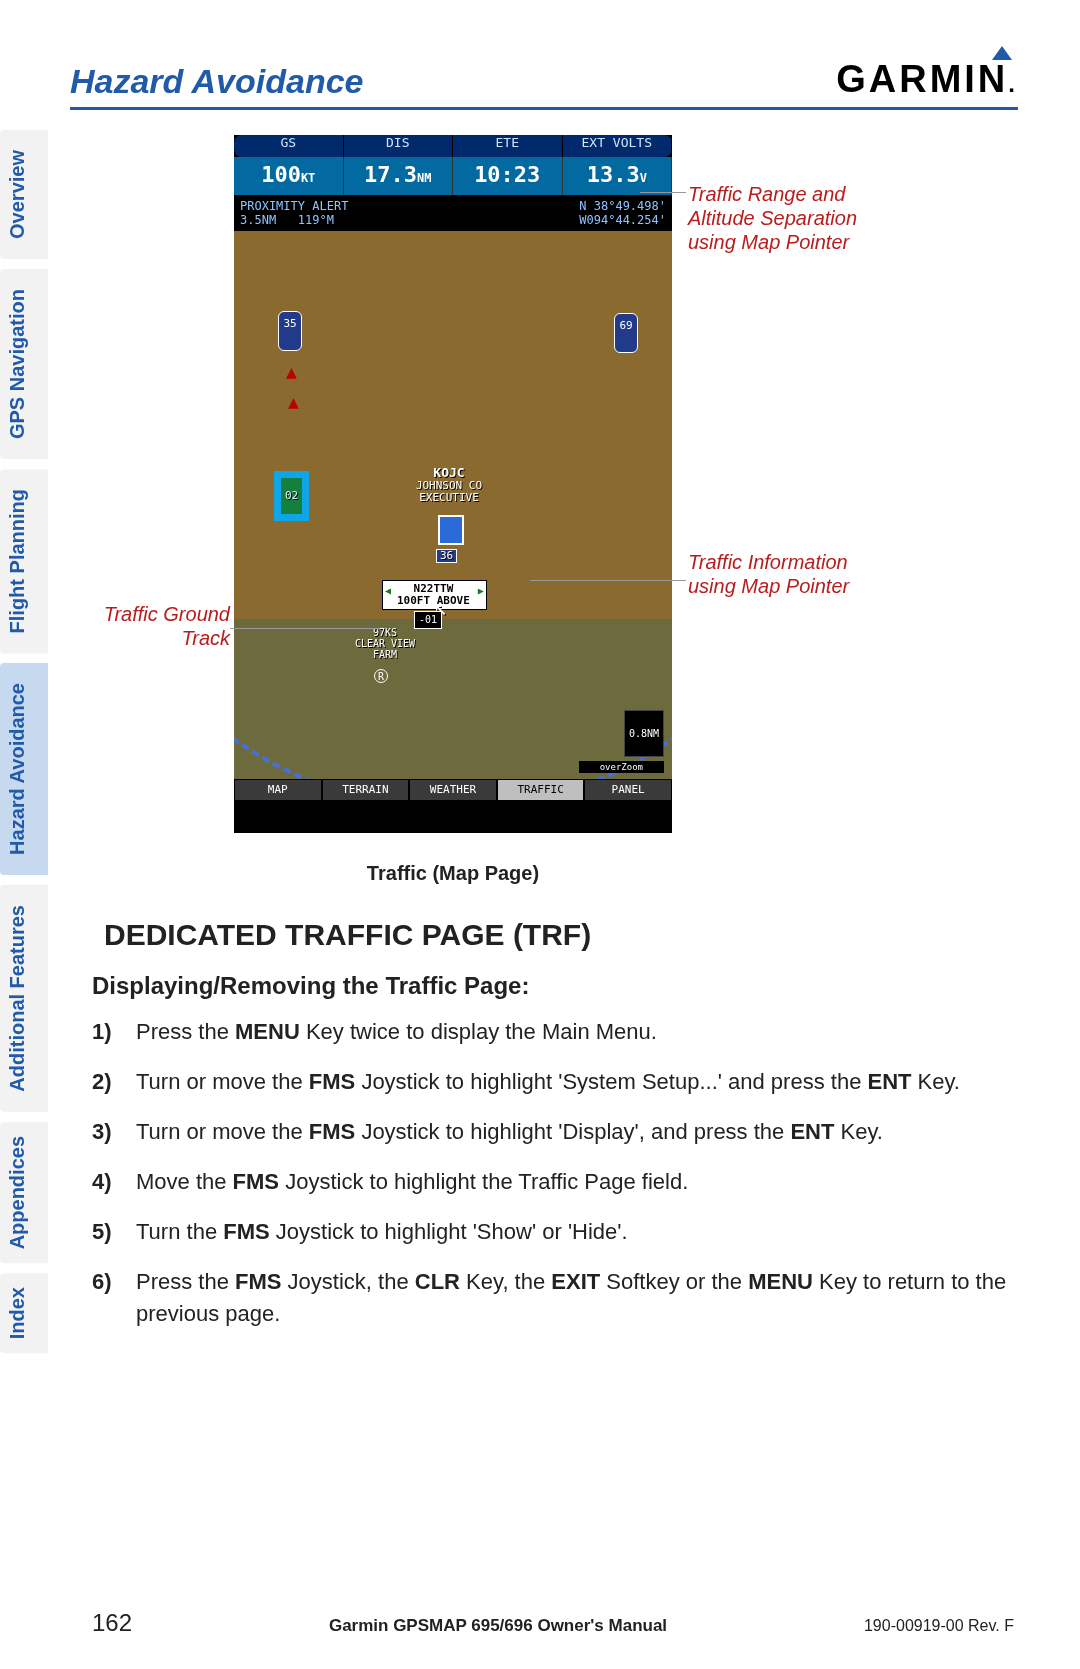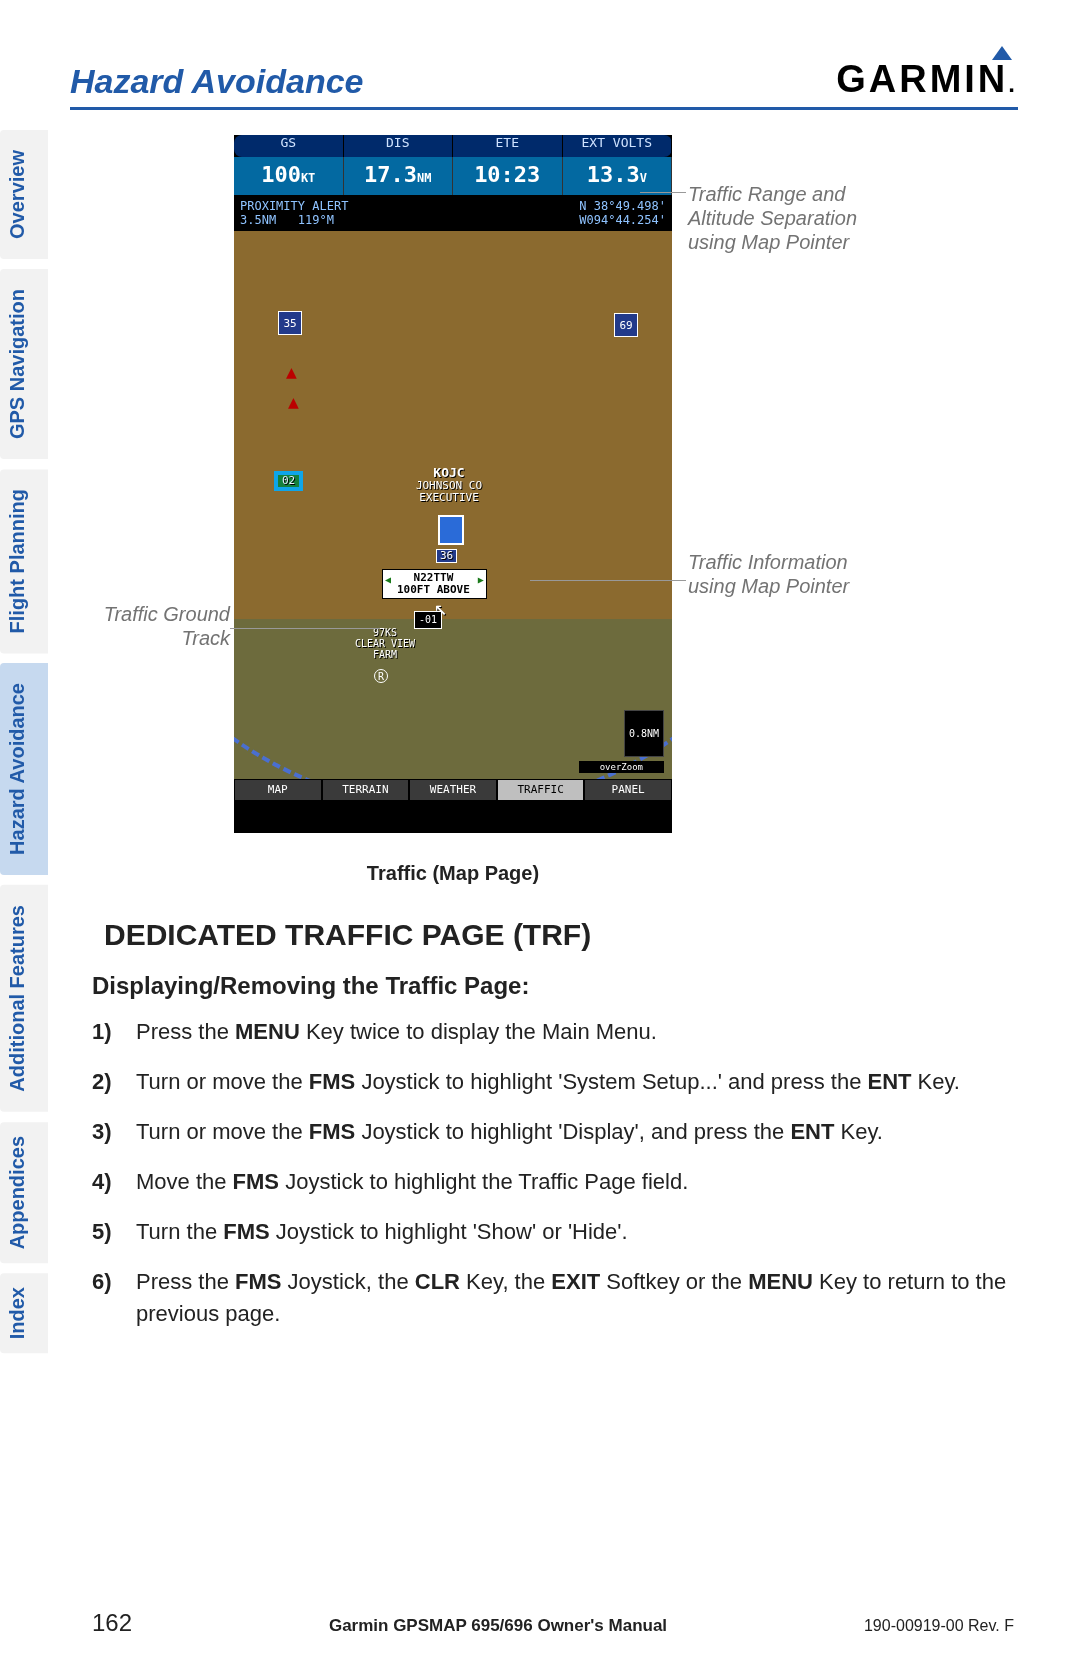--- a/index.html
+++ b/index.html
@@ -109,25 +109,25 @@
   .gps-map .lower { position:absolute; bottom:0; left:0; right:0; height:160px; background:#6d6b3d; }
   .gps-map .arc {
     position: absolute;
     top: -180px; left: 50%; transform: translateX(-50%);
     width: 760px; height: 760px;
     border: 4px dashed #4a6fd0;
     border-radius: 50%;
   }
   .hwy {
     position: absolute;
-    width: 24px; height: 24px;
+    width: 24px; height: 40px;
     background: #223a8a;
     color: #fff; font-size: 11px;
     text-align: center; line-height: 24px;
-    border-radius: 0;
+    border-radius: 6px;
     border: 1px solid #fff;
   }
   .tower { position:absolute; color:#b00; font-size:18px; font-weight:900; }
   .airport-lbl {
     position: absolute;
     text-align: center;
     color: #fff;
     font-size: 11px;
     text-shadow: 1px 1px 0 #000;
     line-height: 12px;
@@ -157,21 +157,21 @@
   .gps-footer1 .indices .off { color:#666; }
   .gps-softkeys {
     display:flex; background:#000; height:22px;
   }
   .gps-softkeys div { flex:1; text-align:center; font-size:11px; color:#fff; background:#3a3a3a; margin:1px; line-height:20px;}
   .gps-softkeys .on { background:#bfbfbf; color:#000; }
   .caption {
     position:absolute; top:862px; left:234px; width:438px;
     text-align:center; font-weight:700; font-size:20px; color:#222;
   }
-  .callout { position:absolute; font-style:italic; font-size:20px; color:#737373; line-height:24px; }
+  .callout { position:absolute; font-style:italic; font-size:20px; color:#b91c1c; line-height:24px; }
   .callout-line { position:absolute; height:1px; background:#999; }
   .section-head {
     position:absolute; left:104px; top:918px;
     font-size:30px; font-weight:800; color:#222;
   }
   .sub-head {
     position:absolute; left:92px; top:972px;
     font-size:24px; font-weight:700; color:#222;
   }
   .steps {
@@ -233,29 +233,29 @@
       <span>W094°44.254'</span>
     </div>
   </div>
   <div class="gps-map">
     <div class="lower"></div>
     <div class="arc"></div>
     <div class="hwy" style="top:80px;left:44px">35</div>
     <div class="hwy" style="top:82px;right:34px">69</div>
     <div class="tower" style="top:130px;left:52px">▲</div>
     <div class="tower" style="top:160px;left:54px">▲</div>
-    <div class="airport-lbl" style="top:240px;left:40px;color:#e4f0ff;background:#15803d;border:4px solid #0ea5e9;padding:0 4px">02</div>
+    <div class="airport-lbl" style="top:240px;left:40px;color:#e4f0ff;background:#15803d;border:7px solid #0ea5e9;padding:12px 4px">02</div>
     <div class="airport-lbl" style="top:236px;left:160px;width:110px">
       <span style="font-size:13px;font-weight:700">KOJC</span><br>
       <span>JOHNSON CO</span><br>
       <span>EXECUTIVE</span>
     </div>
     <div style="position:absolute;top:284px;left:204px;width:26px;height:30px;border:2px solid #fff;background:#2a6bd8"></div>
     <div class="airport-lbl" style="top:318px;left:202px;background:#223a8a;border:1px solid #fff;padding:0 3px">36</div>
-    <div class="pointer-box" style="top:338px;left:148px">
+    <div class="pointer-box" style="top:349px;left:148px">
       <span>N22TTW</span><br><span>100FT ABOVE</span>
     </div>
     <div class="cursor" style="top:364px;left:200px">↖</div>
     <div style="position:absolute;top:380px;left:180px;width:28px;height:18px;background:#000;color:#fff;border:1px solid #fff;font-size:10px;text-align:center;line-height:16px">-01</div>
     <div class="farm-lbl" style="top:396px;left:112px;width:78px">
       <span>97KS</span><br>
       <span>CLEAR VIEW</span><br>
       <span>FARM</span>
     </div>
     <div class="reg-r" style="top:438px;left:140px">R</div>

